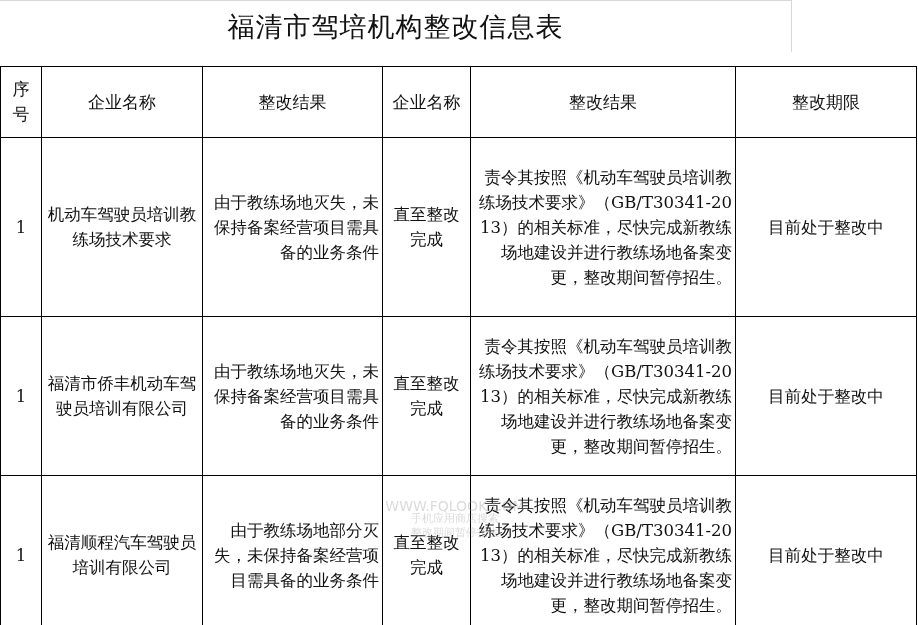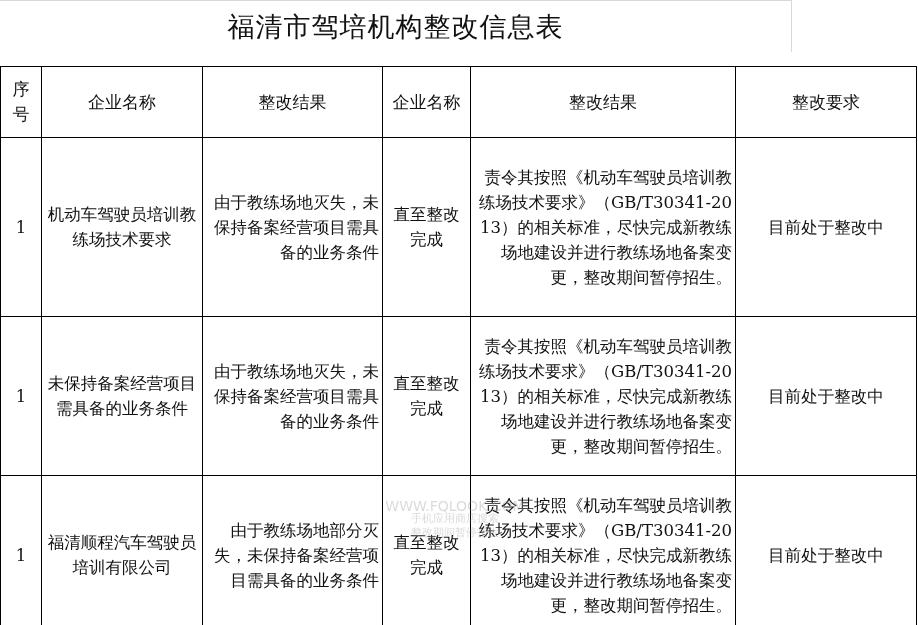--- a/index.html
+++ b/index.html
@@ -42,35 +42,35 @@
       <col style="width:265px">
       <col style="width:181px">
   </colgroup>
   <thead>
     <tr>
       <th style="padding:0 6px;">序号</th>
       <th>企业名称</th>
       <th>整改结果</th>
       <th>企业名称</th>
       <th>整改结果</th>
-      <th>整改要求</th>
+      <th>整改期限</th>
     </tr>
   </thead>
   <tbody>
     <tr class="r1">
       <td class="c">1</td>
       <td class="c">机动车驾驶员培训教练场技术要求</td>
       <td class="l">由于教练场地灭失，未保持备案经营项目需具备的业务条件</td>
       <td class="c">直至整改完成</td>
       <td class="l">责令其按照《机动车驾驶员培训教练场技术要求》（GB/T30341-2013）的相关标准，尽快完成新教练场地建设并进行教练场地备案变更，整改期间暂停招生。</td>
       <td class="c">目前处于整改中</td>
     </tr>
     <tr class="r2">
       <td class="c">1</td>
-      <td class="c">未保持备案经营项目需具备的业务条件</td>
+      <td class="c">福清市侨丰机动车驾驶员培训有限公司</td>
       <td class="l">由于教练场地灭失，未保持备案经营项目需具备的业务条件</td>
       <td class="c">直至整改完成</td>
       <td class="l">责令其按照《机动车驾驶员培训教练场技术要求》（GB/T30341-2013）的相关标准，尽快完成新教练场地建设并进行教练场地备案变更，整改期间暂停招生。</td>
       <td class="c">目前处于整改中</td>
     </tr>
     <tr class="r3">
       <td class="c">1</td>
       <td class="c">福清顺程汽车驾驶员培训有限公司</td>
       <td class="l">由于教练场地部分灭失，未保持备案经营项目需具备的业务条件</td>
       <td class="c">直至整改完成</td>

